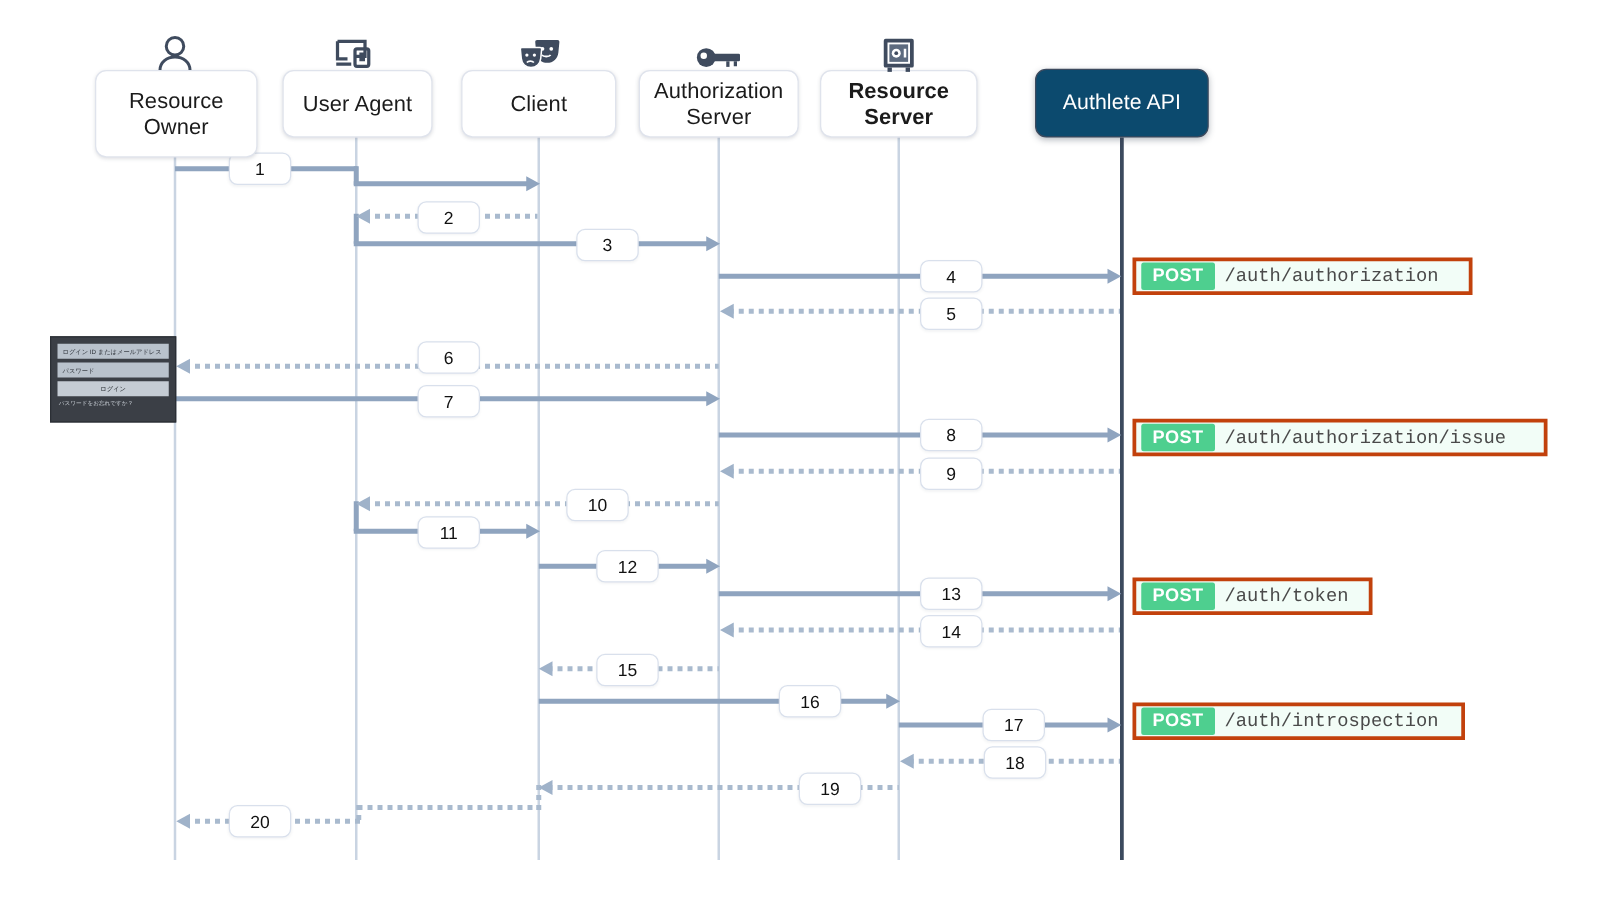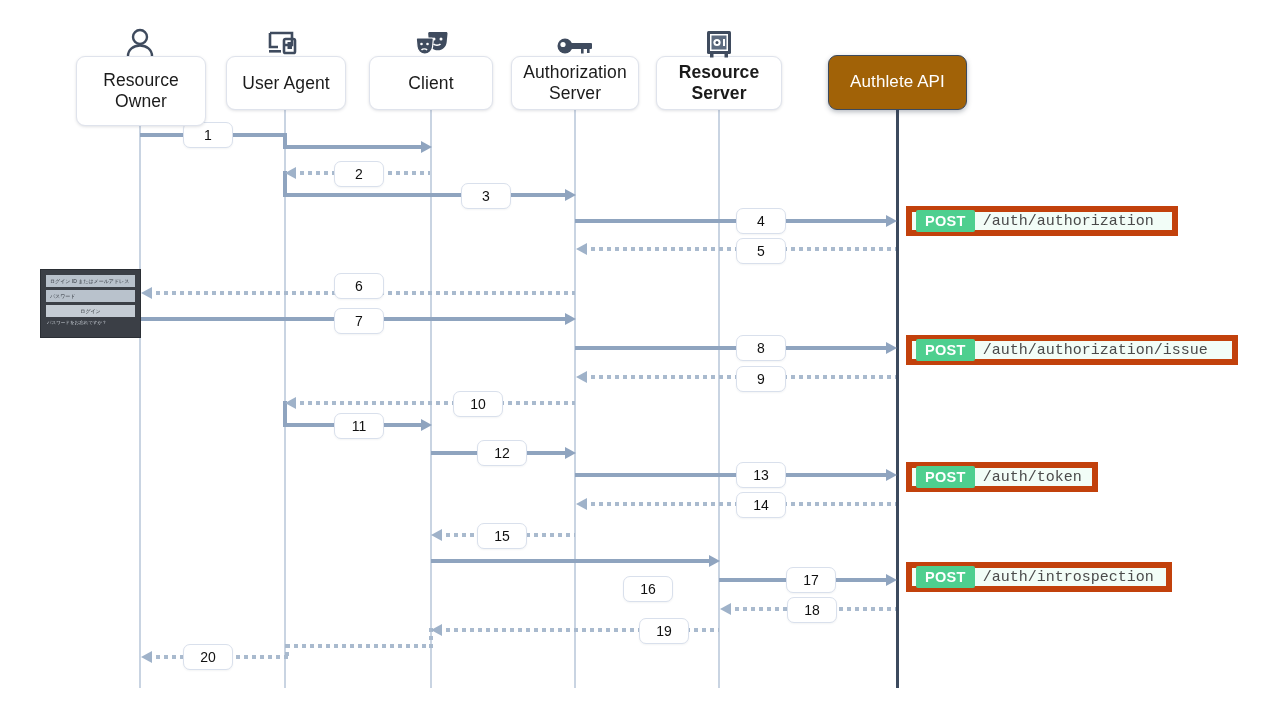--- a/index.html
+++ b/index.html
@@ -22,21 +22,21 @@
     box-shadow:0 1px 3px rgba(60,70,90,.16);
     display:flex;align-items:center;justify-content:center;
     text-align:center;
     color:#1b1b1b;
     font-size:17.5px;
     line-height:1.18;
     letter-spacing:.1px;
     z-index:6;
   }
   .actor-box.api{
-    background:#a16207;
+    background:#0c4a6e;
     border:1px solid #3c4a5e;
     color:#ffffff;
     box-shadow:0 2px 5px rgba(45,55,72,.34);
     font-size:17px;
   }
   .actor-icon{
     position:absolute;
     z-index:7;
     color:#3f4b5e;
     display:flex;align-items:flex-end;justify-content:center;
@@ -95,21 +95,21 @@
     padding:0 6px;
     box-shadow:0 1px 2px rgba(80,95,120,.07);
   }
 
   
   .endpoint{
     position:absolute;
     box-sizing:border-box;
     height:30px;
     background:#f2fdf7;
-    border:6px solid #c2410c;
+    border:3px solid #c2410c;
     display:flex;align-items:center;
     padding:0;
     z-index:8;
   }
   .verb{
     background:#4ecf8f;
     color:#ffffff;
     font-size:14.5px;
     font-weight:bold;
     letter-spacing:.3px;
@@ -350,21 +350,21 @@
   </div>
 
   <div class="seg dotted" style="left:438px;top:533px;width:137px;height:4px;"></div>
   <div class="head left dot" style="left:431px;top:529px;"></div>
   <div class="msg-num" style="left:477px;top:523px;">
     <span>15</span>
   </div>
 
   <div class="seg solid" style="left:431px;top:559px;width:280px;height:4px;"></div>
   <div class="head right" style="left:709px;top:555px;"></div>
-  <div class="msg-num" style="left:623px;top:548px;margin-top:28px;">
+  <div class="msg-num" style="left:623px;top:548px;">
     <span>16</span>
   </div>
 
   <div class="seg solid" style="left:719px;top:578px;width:169px;height:4px;"></div>
   <div class="head right" style="left:886px;top:574px;"></div>
   <div class="msg-num" style="left:786px;top:567px;">
     <span>17</span>
   </div>
 
   <div class="seg dotted" style="left:727px;top:607px;width:169px;height:4px;"></div>

